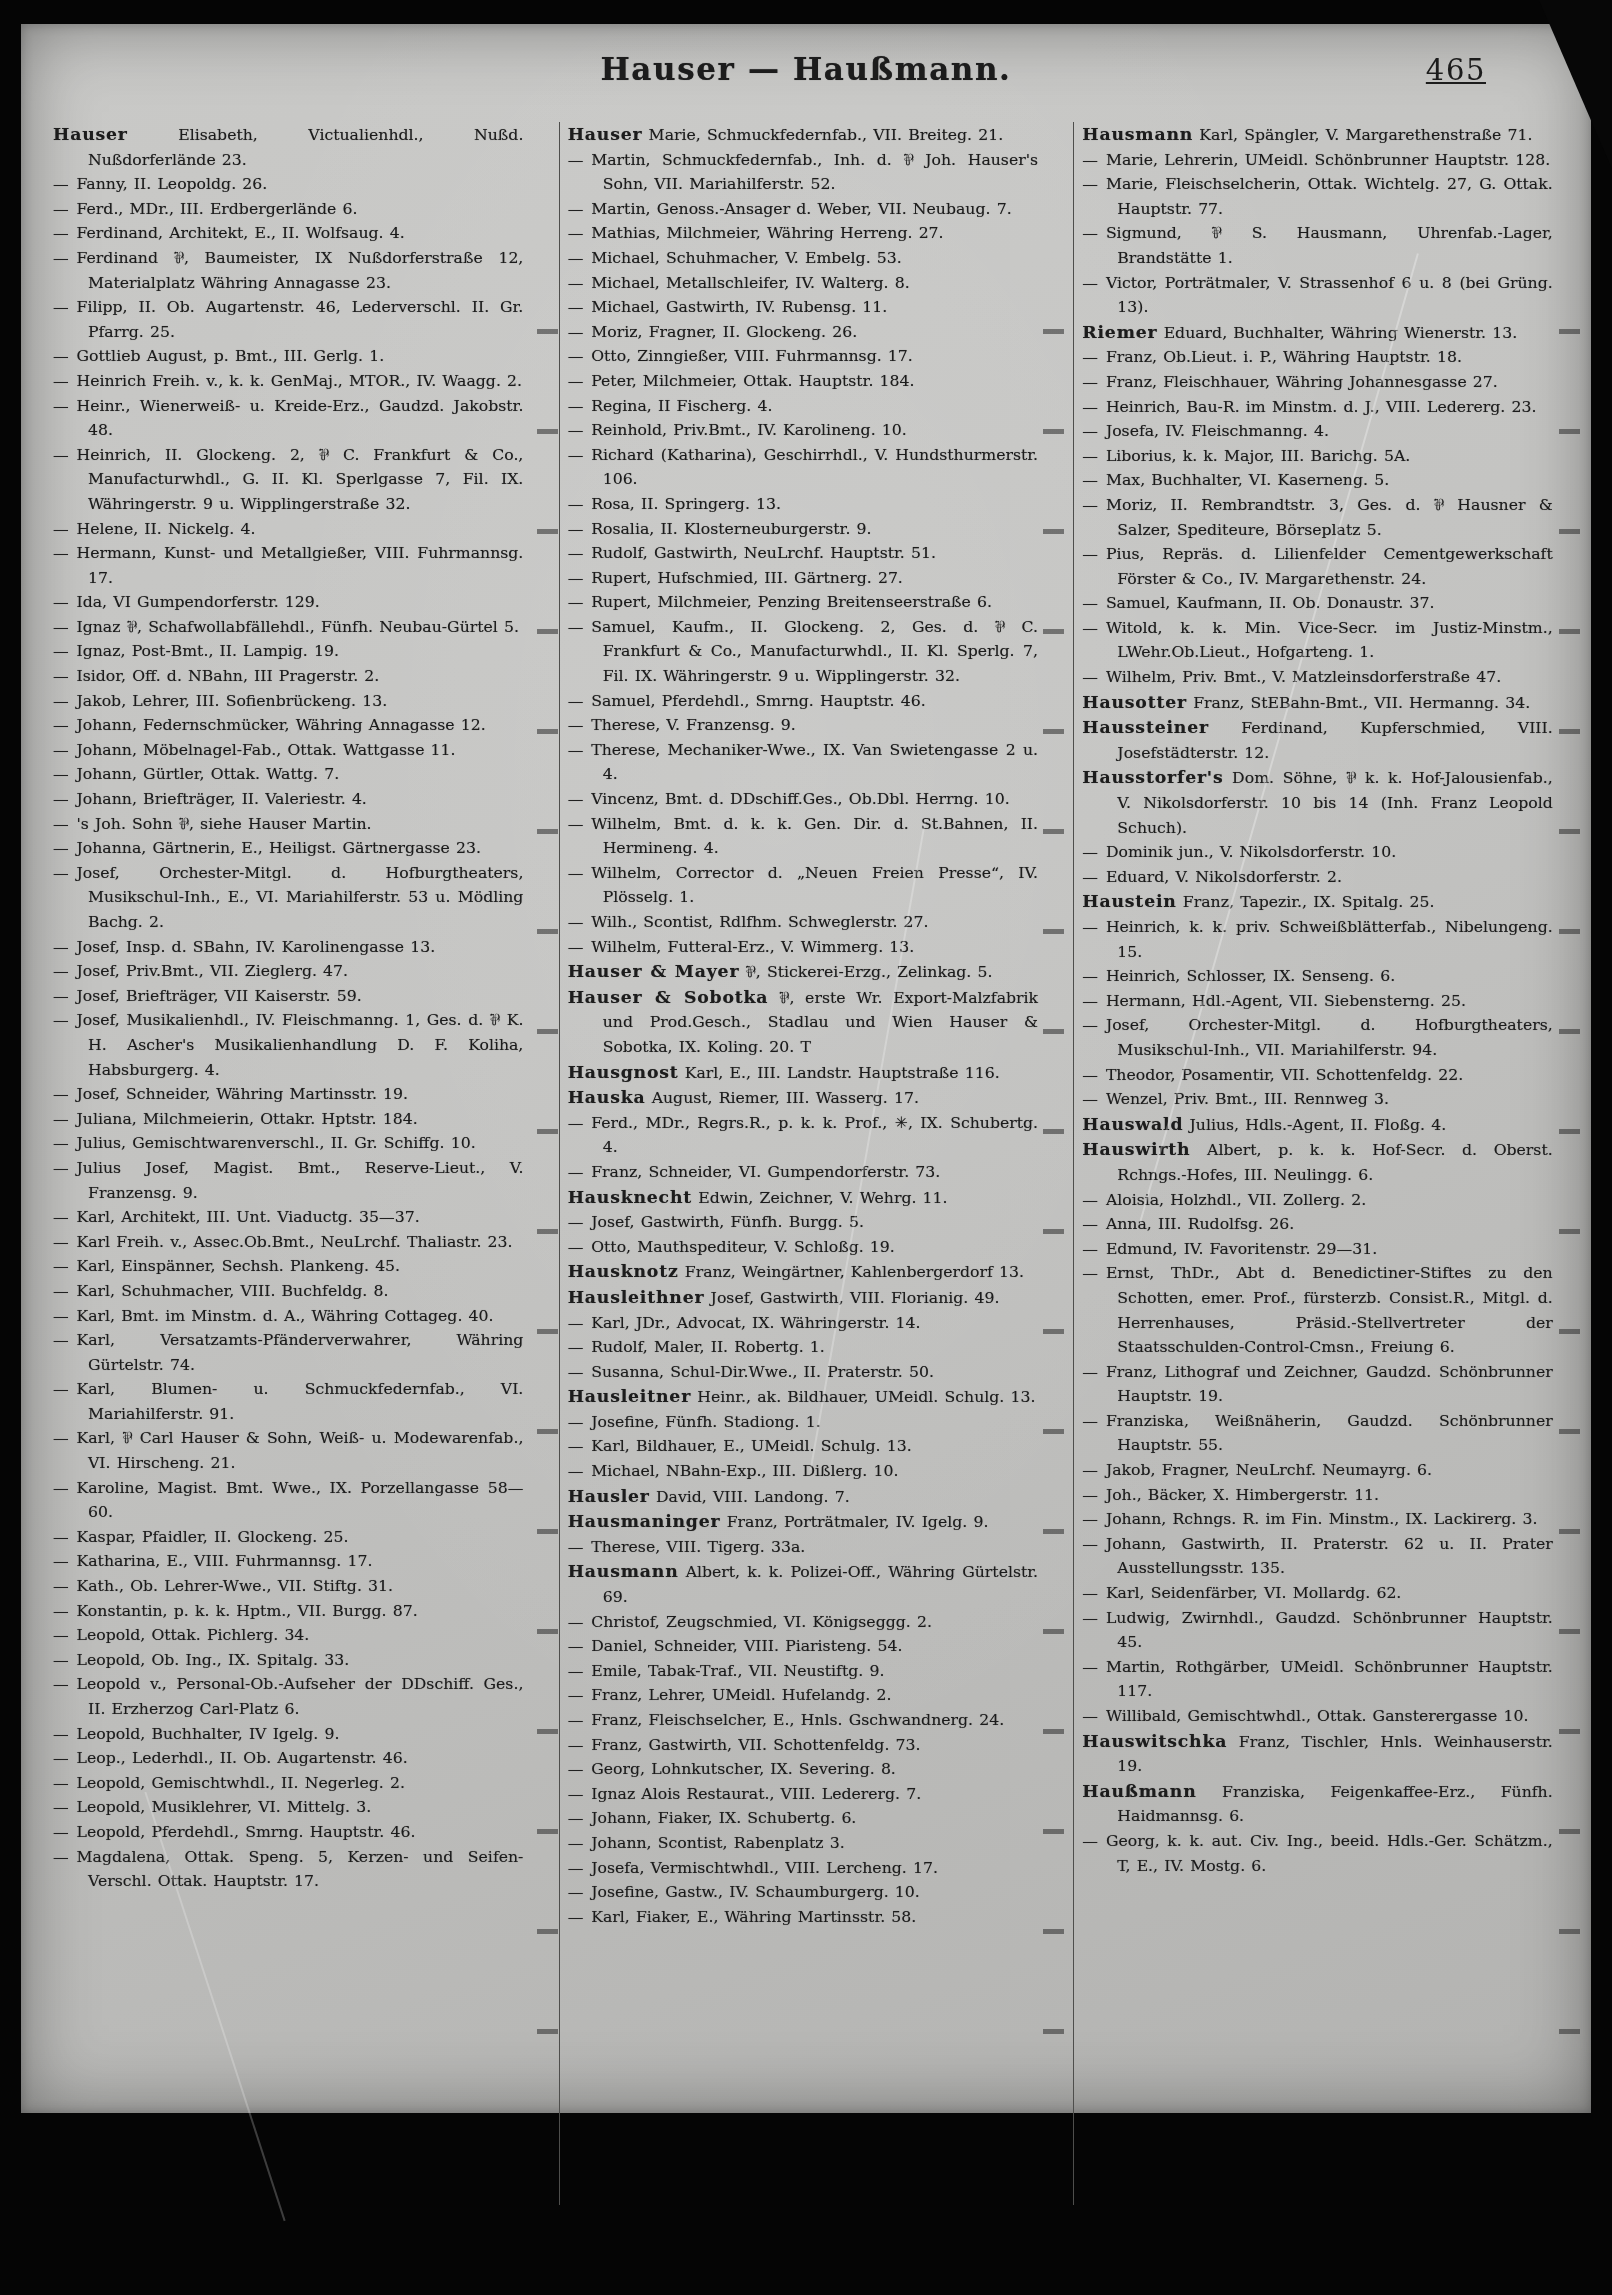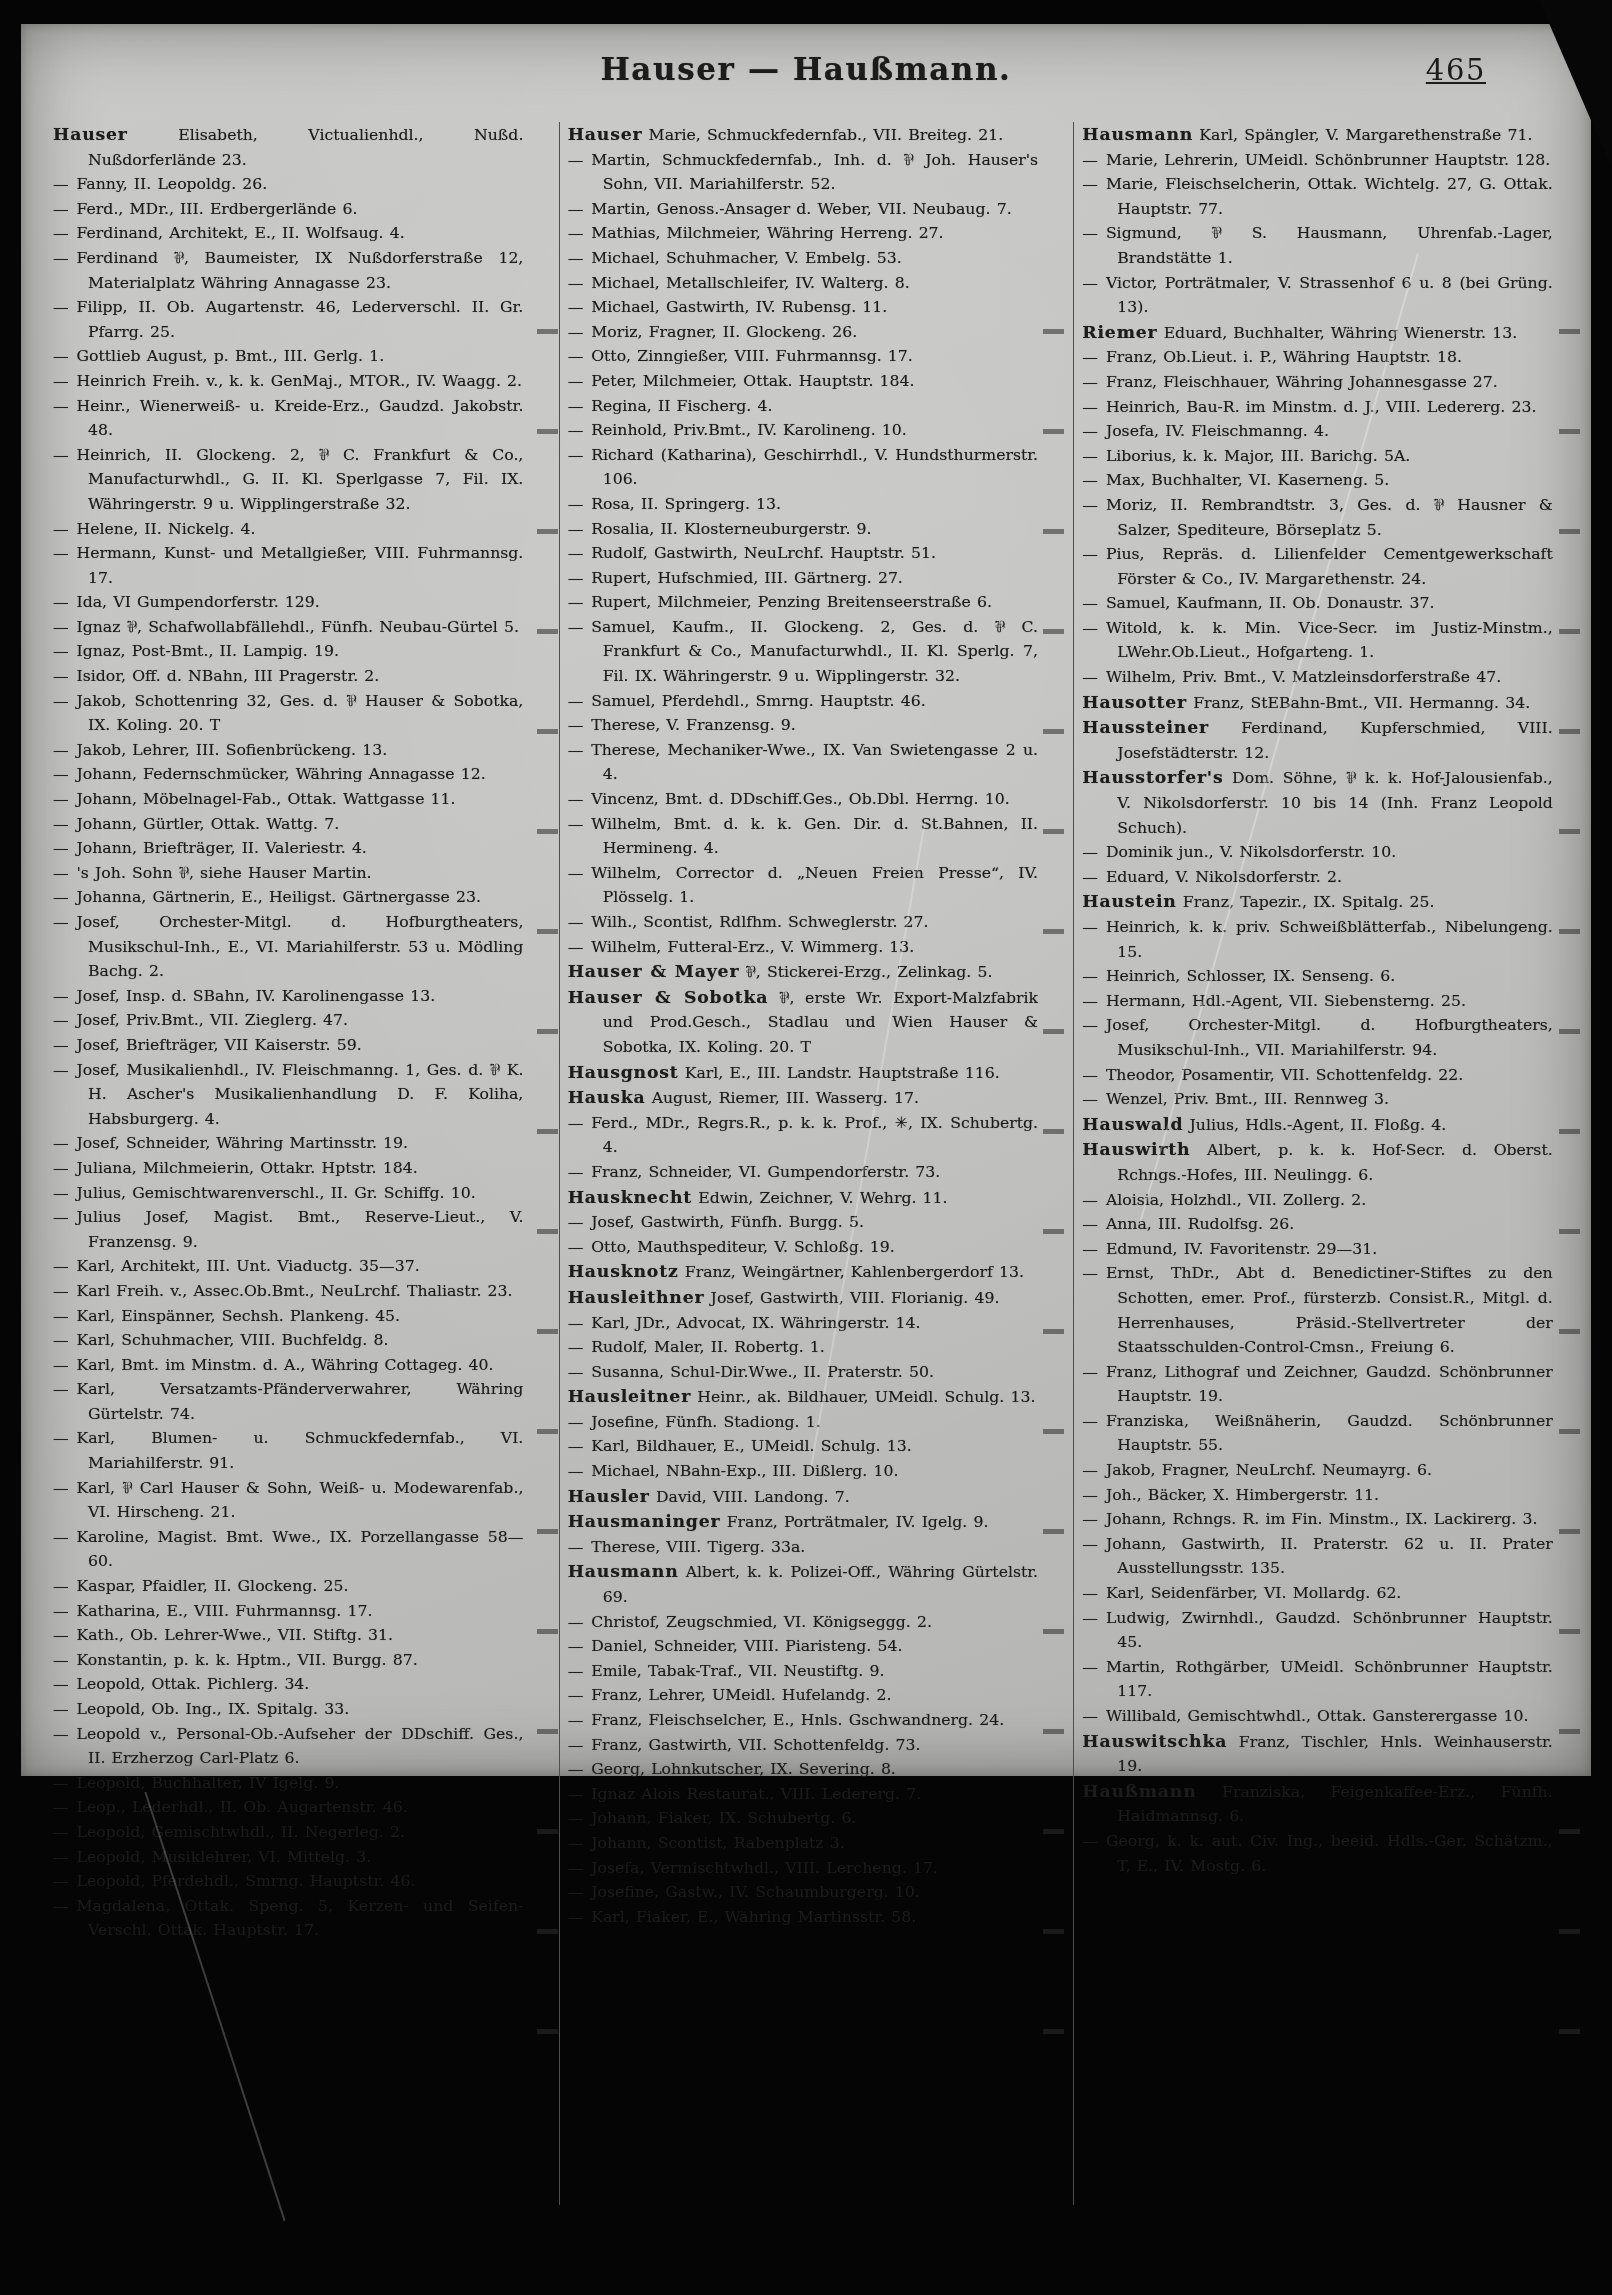--- a/index.html
+++ b/index.html
@@ -2,21 +2,21 @@
 <html style="font-size:13px"><head>
 <meta charset="utf-8">
 <style>
   html,body { margin:0; padding:0; }
   body {
     width:1612px; height:2295px; position:relative;
     background:#050505; overflow:hidden;
     font-family:"DejaVu Serif","Liberation Serif",serif;
   }
   .paper {
-    position:absolute; left:21px; top:24px; width:1570px; height:1752px;
+    position:absolute; left:21px; top:24px; width:1570px; height:2089px;
     background:
       radial-gradient(ellipse at 48% 35%, rgba(255,255,255,0.10) 0%, rgba(255,255,255,0) 55%),
       linear-gradient(160deg, #c9c9c7 0%, #c3c3c1 45%, #b3b3b1 100%);
     box-shadow: inset 0 0 73px rgba(0,0,0,0.38), inset 0 0 11.3px rgba(0,0,0,0.25);
     color:#1c1c1c;
   }
   .corner-wedge {
     position:absolute; right:0; top:0; width:73px; height:169px;
     background:#070707; clip-path:polygon(100% 0, 0 0, 100% 100%);
   }
@@ -77,21 +77,20 @@
         <p class="entry">— Gottlieb August, p. Bmt., III. Gerlg. 1.</p>
         <p class="entry">— Heinrich Freih. v., k. k. GenMaj., MTOR., IV. Waagg. 2.</p>
         <p class="entry">— Heinr., Wienerweiß- u. Kreide-Erz., Gaudzd. Jakobstr. 48.</p>
         <p class="entry">— Heinrich, II. Glockeng. 2, ⅌ C. Frankfurt &amp; Co., Manufacturwhdl., G. II. Kl. Sperlgasse 7, Fil. IX. Währingerstr. 9 u. Wipplingerstraße 32.</p>
         <p class="entry">— Helene, II. Nickelg. 4.</p>
         <p class="entry">— Hermann, Kunst- und Metallgießer, VIII. Fuhrmannsg. 17.</p>
         <p class="entry">— Ida, VI Gumpendorferstr. 129.</p>
         <p class="entry">— Ignaz ⅌, Schafwollabfällehdl., Fünfh. Neubau-Gürtel 5.</p>
         <p class="entry">— Ignaz, Post-Bmt., II. Lampig. 19.</p>
         <p class="entry">— Isidor, Off. d. NBahn, III Pragerstr. 2.</p>
-        <p class="entry">— Jakob, Schottenring 32, Ges. d. ⅌ Hauser &amp; Sobotka, IX. Koling. 20. T</p>
         <p class="entry">— Jakob, Lehrer, III. Sofienbrückeng. 13.</p>
         <p class="entry">— Johann, Federnschmücker, Währing Annagasse 12.</p>
         <p class="entry">— Johann, Möbelnagel-Fab., Ottak. Wattgasse 11.</p>
         <p class="entry">— Johann, Gürtler, Ottak. Wattg. 7.</p>
         <p class="entry">— Johann, Briefträger, II. Valeriestr. 4.</p>
         <p class="entry">— 's Joh. Sohn ⅌, siehe Hauser Martin.</p>
         <p class="entry">— Johanna, Gärtnerin, E., Heiligst. Gärtnergasse 23.</p>
         <p class="entry">— Josef, Orchester-Mitgl. d. Hofburgtheaters, Musikschul-Inh., E., VI. Mariahilferstr. 53 u. Mödling Bachg. 2.</p>
         <p class="entry">— Josef, Insp. d. SBahn, IV. Karolinengasse 13.</p>
         <p class="entry">— Josef, Priv.Bmt., VII. Zieglerg. 47.</p>

